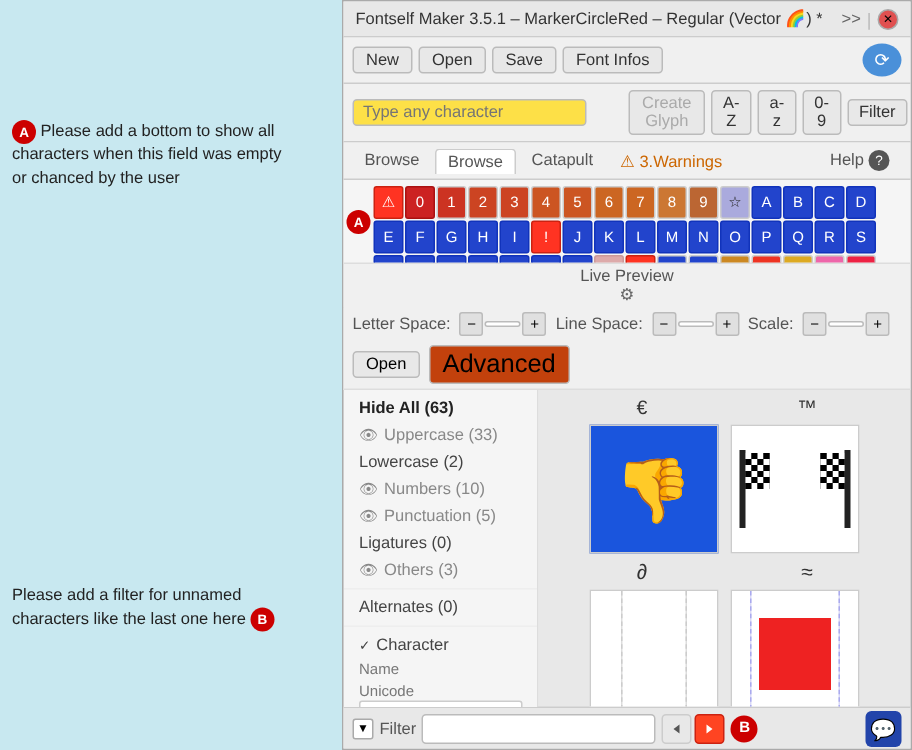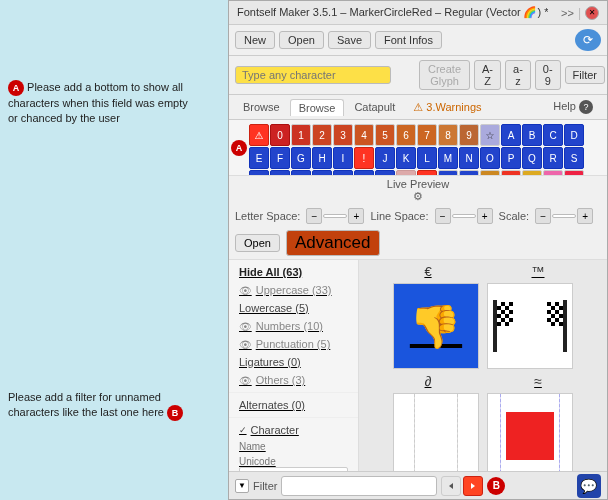--- a/index.html
+++ b/index.html
@@ -45,21 +45,21 @@
     
     .spacing-bar { display: flex; align-items: center; gap: 6px; padding: 3px 6px; background: #f0f0f0; border-bottom: 1px solid #ddd; flex-wrap: wrap; }
     .spacing-label { font-size: 11px; color: #555; }
     .spacing-ctrl { display: flex; align-items: center; gap: 1px; }
     .spacing-ctrl-btn { width: 16px; height: 16px; background: #e0e0e0; border: 1px solid #bbb; border-radius: 2px; cursor: pointer; display: flex; align-items: center; justify-content: center; font-size: 10px; }
     .spacing-val { padding: 1px 4px; border: 1px solid #bbb; border-radius: 2px; background: white; font-size: 11px; min-width: 24px; text-align: center; }
     .smart-btn { padding: 2px 8px; background: #e8e8e8; border: 1px solid #bbb; border-radius: 3px; font-size: 11px; cursor: pointer; }
     .advanced-btn { padding: 2px 8px; background: #c2410c; border: 1px solid #bbb; border-radius: 3px; font-size: 17px; cursor: pointer; }
 
     
-    .main-content { display: flex; flex: 1; overflow: hidden; text-decoration: underline; }
+    .main-content { display: flex; flex: 1; overflow: hidden; }
 
     
     .sidebar { width: 130px; background: #f5f5f5; border-right: 1px solid #ddd; display: flex; flex-direction: column; overflow-y: auto; }
     .sidebar-section { padding: 3px 0; border-bottom: 1px solid #eee; }
     .sidebar-item { padding: 3px 10px; font-size: 11px; color: #444; cursor: pointer; display: flex; align-items: center; gap: 4px; }
     .sidebar-item-bold { font-weight: 600; color: #222; }
     .sidebar-item-muted { color: #888; }
     .sidebar-field { padding: 2px 10px; }
     .sidebar-field-label { font-size: 10px; color: #777; }
     .sidebar-input { width: 100%; border: 1px solid #ccc; border-radius: 2px; padding: 1px 4px; font-size: 11px; background: white; }
@@ -233,21 +233,21 @@
 
   <div class="main-content">
 
     <div class="sidebar">
       <div class="sidebar-section">
         <div class="sidebar-item sidebar-item-bold">Hide All (63)</div>
         <div class="sidebar-item sidebar-item-muted">
           <span style="font-size:10px;">👁</span>
           <span>Uppercase (33)</span>
         </div>
-        <div class="sidebar-item">Lowercase (5)</div>
+        <div class="sidebar-item">Lowercase (2)</div>
         <div class="sidebar-item sidebar-item-muted">
           <span style="font-size:10px;">👁</span>
           <span>Numbers (10)</span>
         </div>
         <div class="sidebar-item sidebar-item-muted">
           <span style="font-size:10px;">👁</span>
           <span>Punctuation (5)</span>
         </div>
         <div class="sidebar-item">Ligatures (0)</div>
         <div class="sidebar-item sidebar-item-muted">

